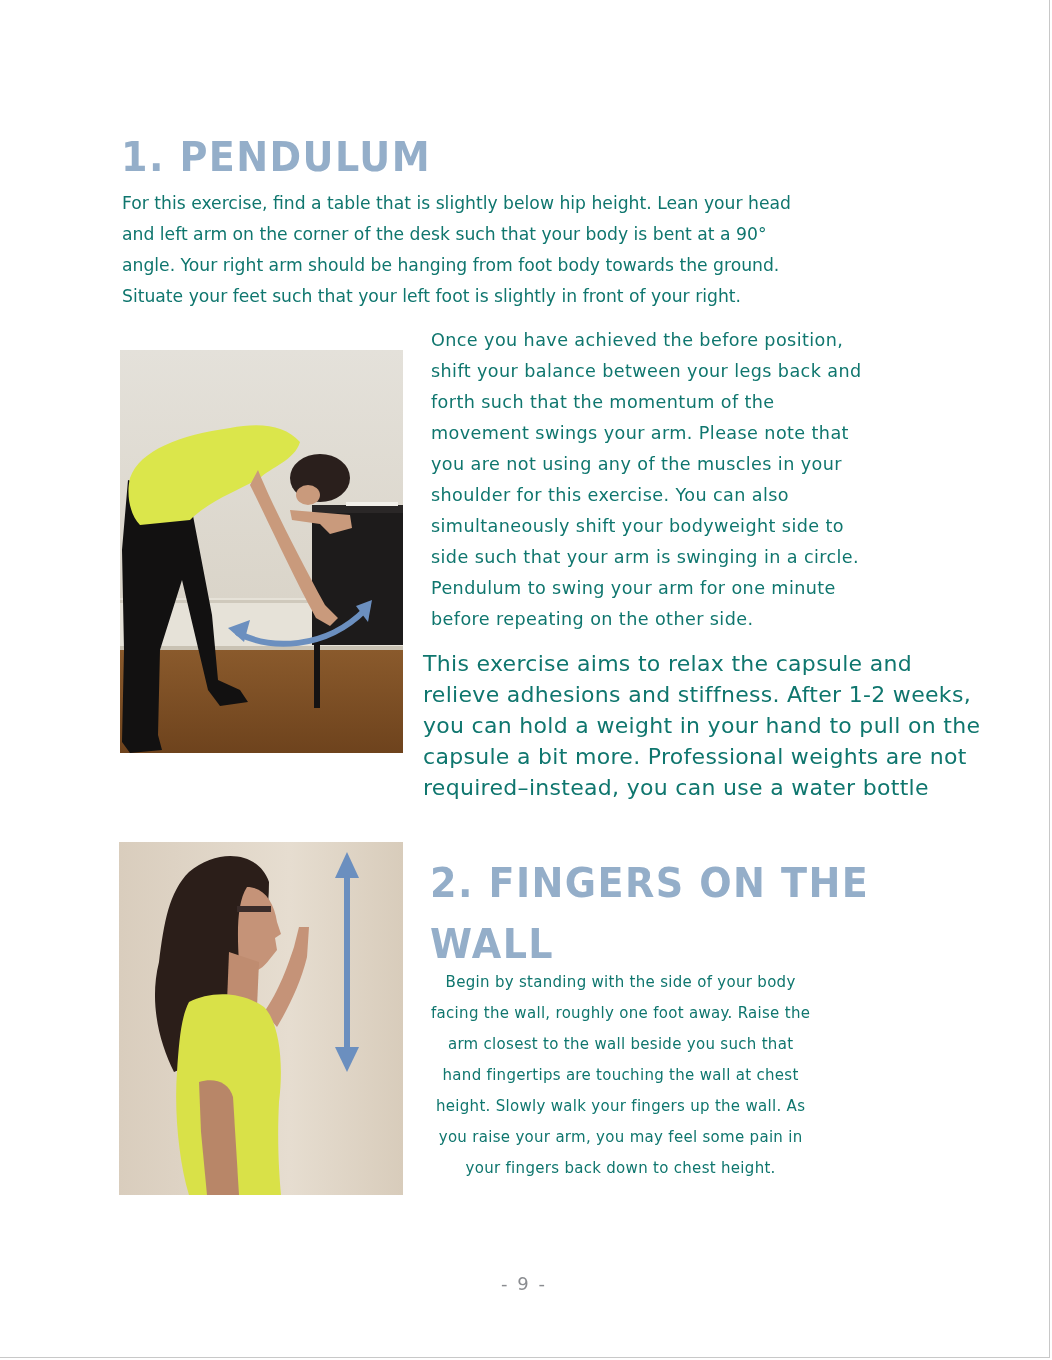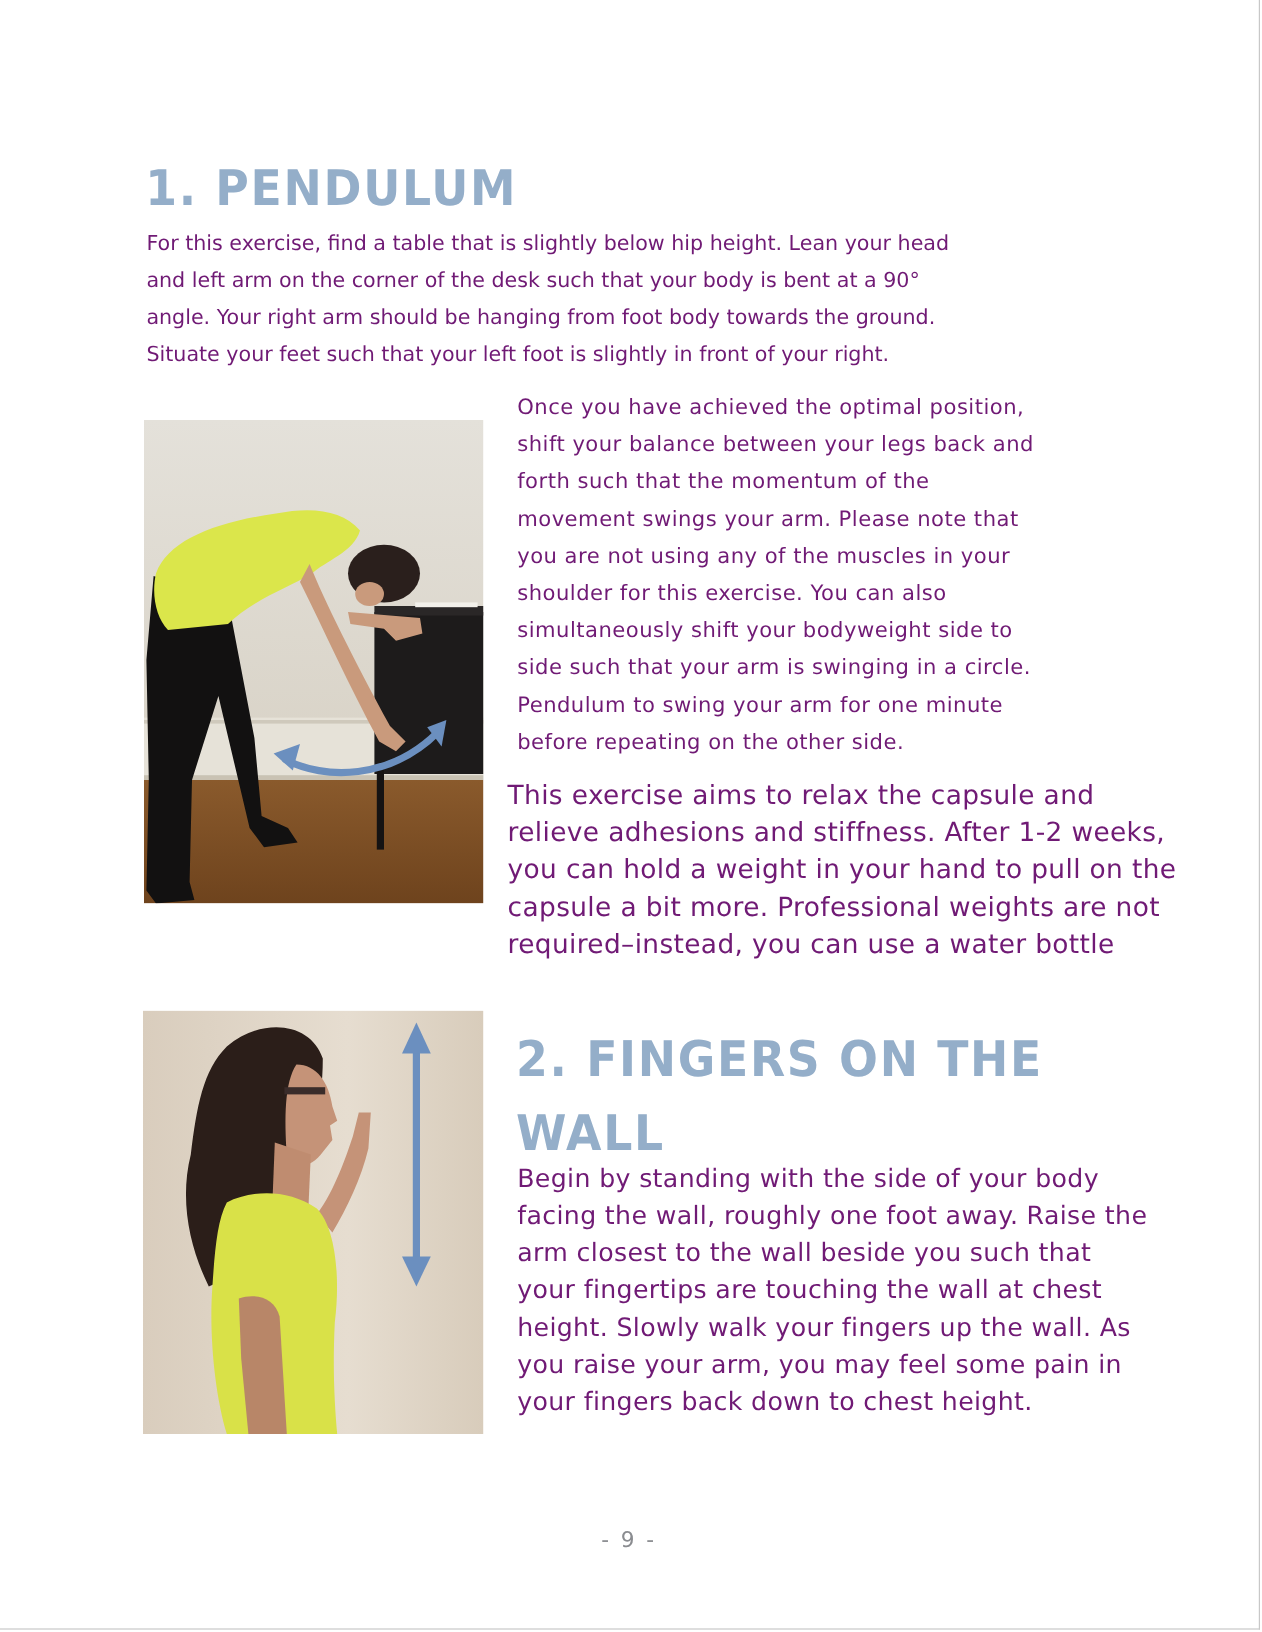--- a/index.html
+++ b/index.html
@@ -51,21 +51,21 @@
       left: 430px;
       top: 853px;
       font-size: 41px;
       line-height: 61px;
       width: 460px;
       transform: scaleX(0.93);
     }
     .heading-2 .h-line { display: block; white-space: nowrap; }
     .body-text {
       position: absolute;
-      color: #701a75;
+      color: #0f766e;
       font-family: "DejaVu Sans", sans-serif;
       font-size: 18px;
       line-height: 31px;
       margin: 0;
       font-weight: normal;
       letter-spacing: 0.1px;
     }
     .body-text .t-line {
       display: block;
       white-space: nowrap;
@@ -84,22 +84,23 @@
     }
     .p-aim {
       left: 423px;
       top: 648px;
       font-size: 22px;
       letter-spacing: 0.3px;
     }
     .p-begin {
       left: 431px;
       top: 967px;
-      font-size: 21px;
+      font-size: 15px;
       letter-spacing: 0.3px;
+      text-align: center;
     }
     .photo {
       position: absolute;
       overflow: hidden;
     }
     .photo svg { display: block; }
     .photo-pendulum {
       left: 120px;
       top: 350px;
       width: 283px;
@@ -175,21 +176,21 @@
 
     <path d="M170 160 L 230 165 L 232 178 L 210 184 L 200 174 L 172 170 Z" fill="#c99a7c"></path>
 
     <path d="M 118 283 C 150 300, 205 300, 245 260" stroke="#6b8fbf" stroke-width="6" fill="none" stroke-linecap="round"></path>
     <polygon points="108,278 130,270 124,292" fill="#6b8fbf"></polygon>
     <polygon points="252,250 236,256 248,272" fill="#6b8fbf"></polygon>
   </svg>
 </div>
 
 <p class="body-text p-once">
-  <span class="t-line">Once you have achieved the optimal position,</span>
+  <span class="t-line">Once you have achieved the before position,</span>
   <span class="t-line">shift your balance between your legs back and</span>
   <span class="t-line">forth such that the momentum of the</span>
   <span class="t-line">movement swings your arm. Please note that</span>
   <span class="t-line">you are not using any of the muscles in your</span>
   <span class="t-line">shoulder for this exercise. You can also</span>
   <span class="t-line">simultaneously shift your bodyweight side to</span>
   <span class="t-line">side such that your arm is swinging in a circle.</span>
   <span class="t-line">Pendulum to swing your arm for one minute</span>
   <span class="t-line">before repeating on the other side.</span>
 </p>
@@ -235,19 +236,19 @@
 
 <h2 class="heading heading-2">
   <span class="h-line">2. Fingers on the</span>
   <span class="h-line">wall</span>
 </h2>
 
 <p class="body-text p-begin">
   <span class="t-line">Begin by standing with the side of your body</span>
   <span class="t-line">facing the wall, roughly one foot away. Raise the</span>
   <span class="t-line">arm closest to the wall beside you such that</span>
-  <span class="t-line">your fingertips are touching the wall at chest</span>
+  <span class="t-line">hand fingertips are touching the wall at chest</span>
   <span class="t-line">height. Slowly walk your fingers up the wall. As</span>
   <span class="t-line">you raise your arm, you may feel some pain in</span>
   <span class="t-line">your fingers back down to chest height.</span>
 </p>
 
 <div class="page-number">- 9 -</div>
 
 </body></html>

